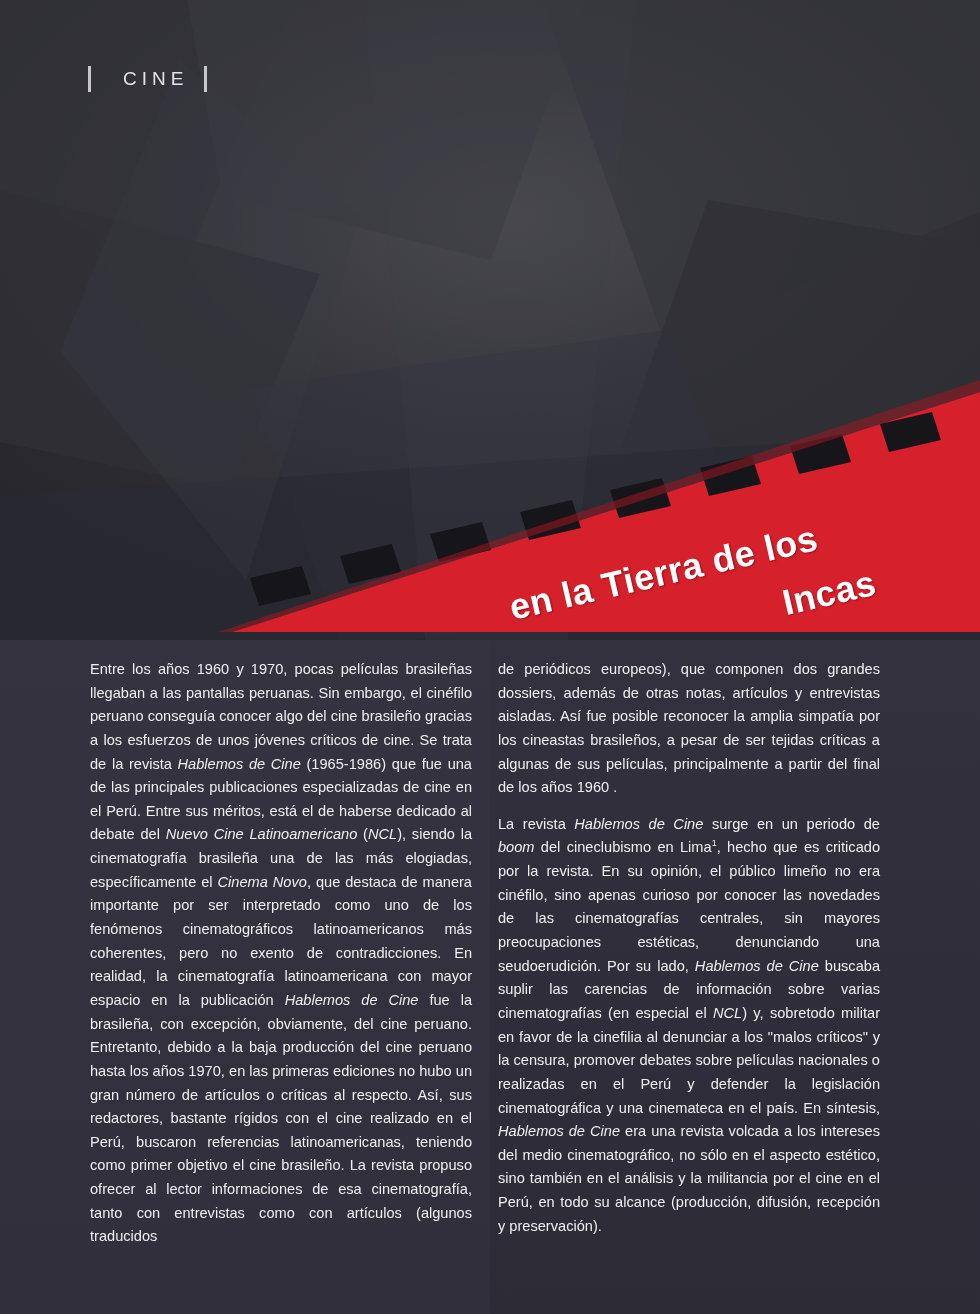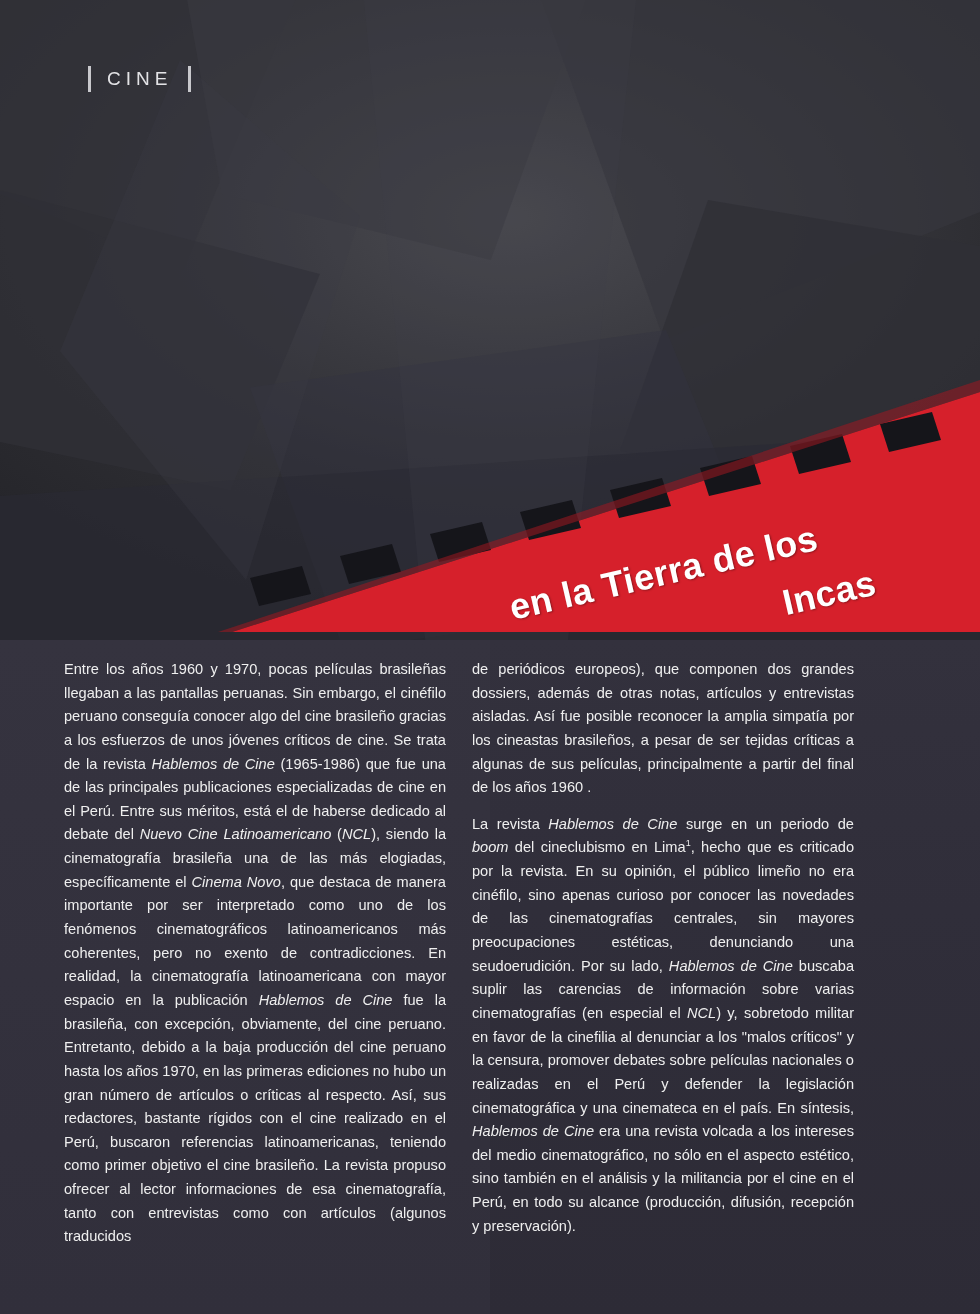--- a/index.html
+++ b/index.html
@@ -51,20 +51,21 @@
     width: 3px;
     height: 26px;
     background: #c8c8cc;
     display: block;
   }
   .kicker .txt {
     color: #e3e3e6;
     font-size: 19px;
     letter-spacing: 5px;
     font-family: "Liberation Sans", sans-serif;
+    margin-left: 16px;
   }
 
   
   .title-wrap {
     position: absolute;
     left: 0; top: 228px;
     width: 980px;
     z-index: 14;
   }
   .title-1 {
@@ -139,21 +140,21 @@
     width: 490px; height: 674px;
     background: linear-gradient(180deg, #35333f 0%, #312f3b 100%);
   }
   .columns {
     position: absolute;
     left: 0; top: 0;
     width: 980px;
     height: 674px;
     display: flex;
     gap: 26px;
-    padding: 18px 86px 0 64px;
+    padding: 18px 86px 0 90px;
     box-sizing: border-box;
   }
   .col {
     width: 382px;
     color: #efefef;
     font-family: "Liberation Sans", sans-serif;
     font-size: 14.6px;
     line-height: 1.62;
     text-align: justify;
   }

